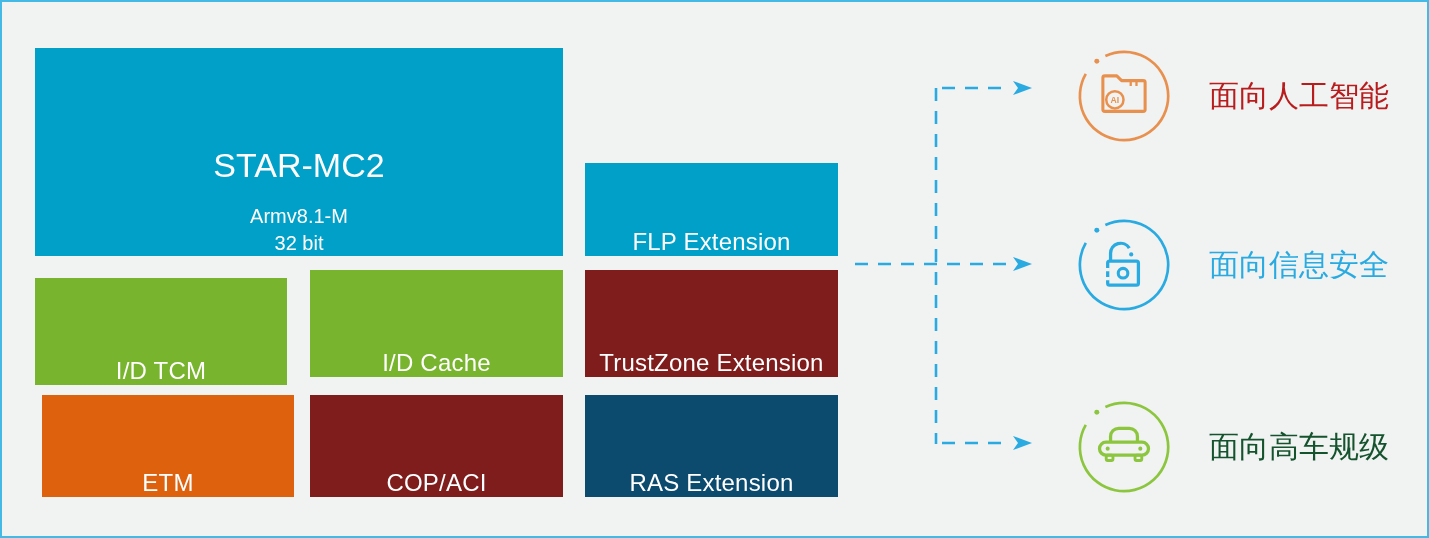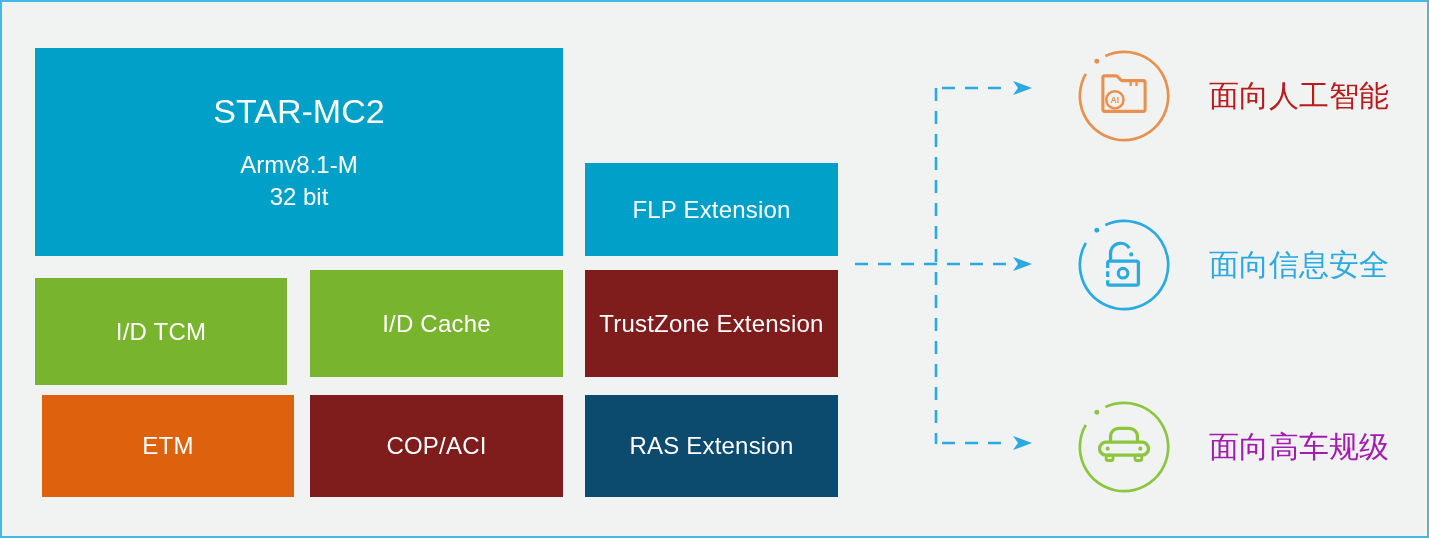--- a/index.html
+++ b/index.html
@@ -8,41 +8,41 @@
     width:1429px;height:538px;
     background:#f1f2f2;
     border:2px solid #45b9e5;
     box-sizing:border-box;
     overflow:hidden;
     font-family:"Liberation Sans","DejaVu Sans",sans-serif;
   }
   .block{
     position:absolute;
     display:flex;flex-direction:column;
-    align-items:center;justify-content:center;
+    align-items:center;justify-content:flex-end;
     color:#ffffff;text-align:center;
   }
   .block .label{font-size:24px;font-weight:400;letter-spacing:.2px;}
   .teal{background:#00a0c8;}
   .green{background:#78b42d;}
   .orange-dark{background:#de620e;}
   .orange-light{background:#7f1d1d;}
   .gray-mid{background:#7f1d1d;}
   .gray-light{background:#0c4a6e;}
   .core-title{font-size:34px;font-weight:400;margin-bottom:18px;}
-  .core-sub{font-size:24px;line-height:1.32;font-weight:400;}
+  .core-sub{font-size:20px;line-height:1.32;font-weight:400;}
   .arrow-layer{position:absolute;left:0;top:0;width:1429px;height:538px;pointer-events:none;}
   .target-row{
     position:absolute;left:1074px;height:96px;
     display:flex;align-items:center;gap:37px;
   }
   .target-label{font-size:30px;white-space:nowrap;}
   .t-orange{color:#b91c1c;}
   .t-blue{color:#29abe2;}
-  .t-green{color:#a21caf;}
+  .t-green{color:#14532d;}
   .icon-svg{display:block;width:96px;height:96px;}
 </style>
 </head>
 <body>
 
 <div class="canvas">
 
   <div class="block teal" style="left:33px;top:46px;width:528px;height:208px">
     <div class="core-title">STAR-MC2</div>
     <div class="core-sub">Armv8.1-M</div>

